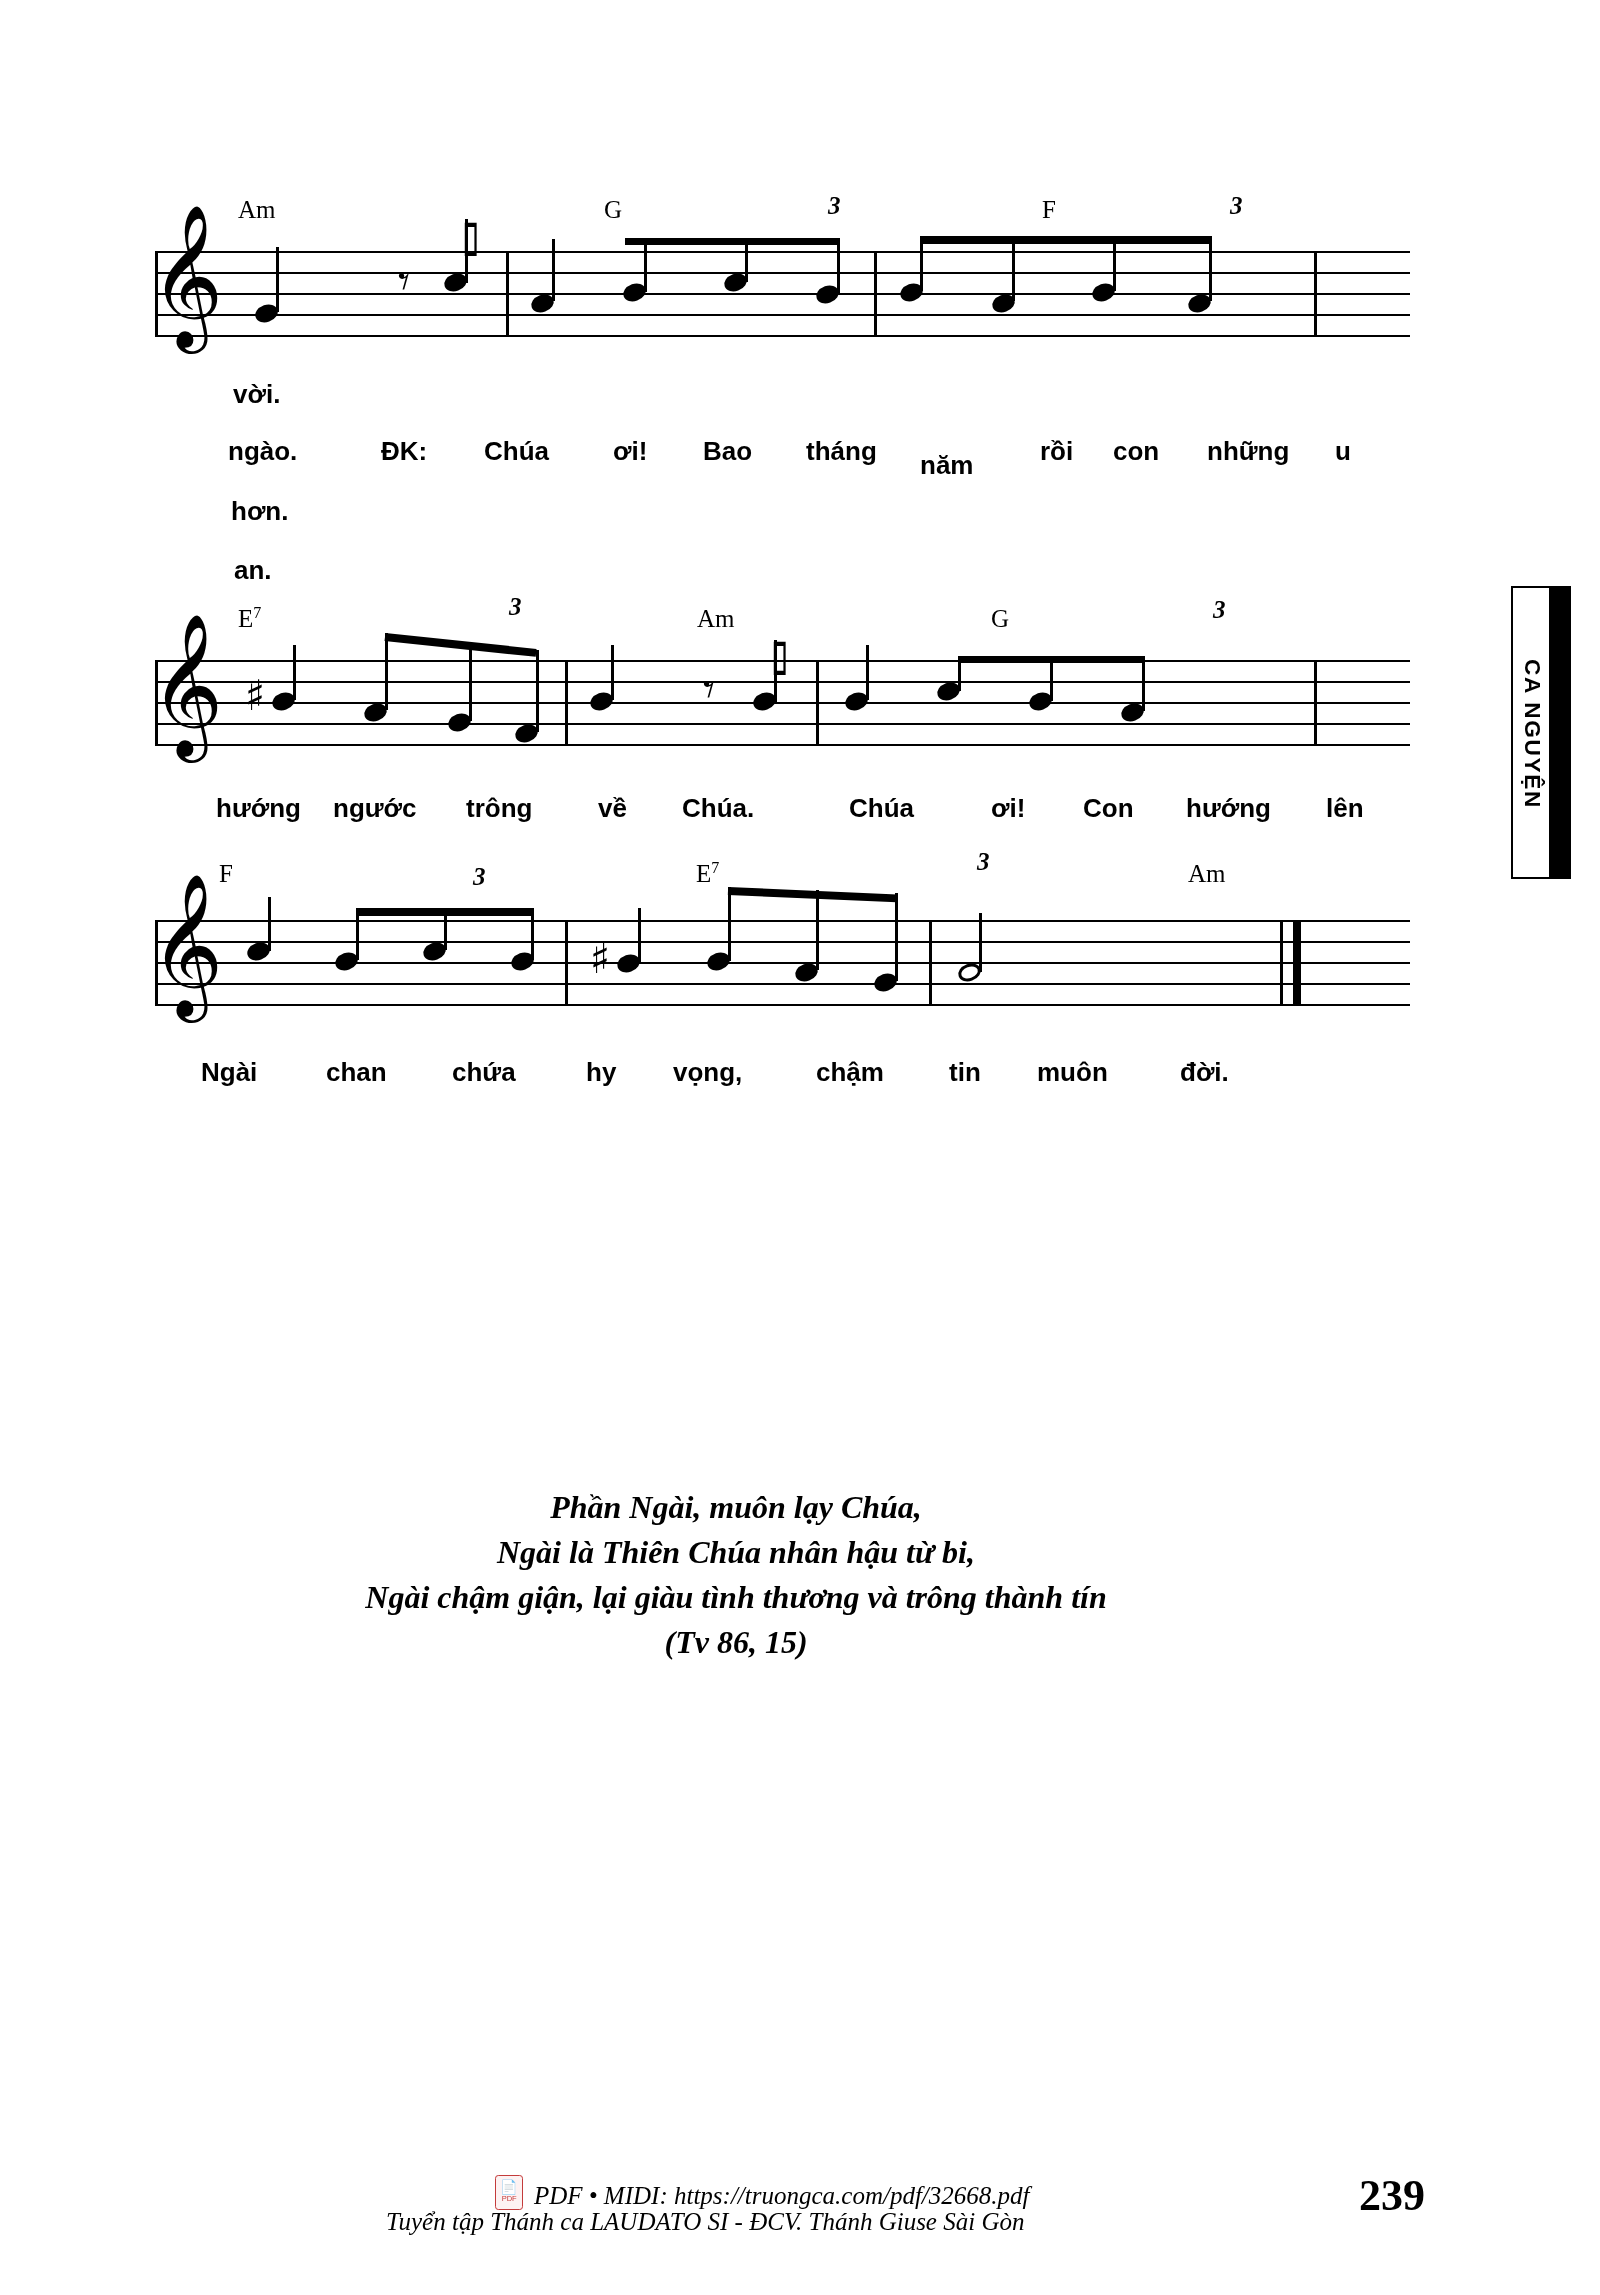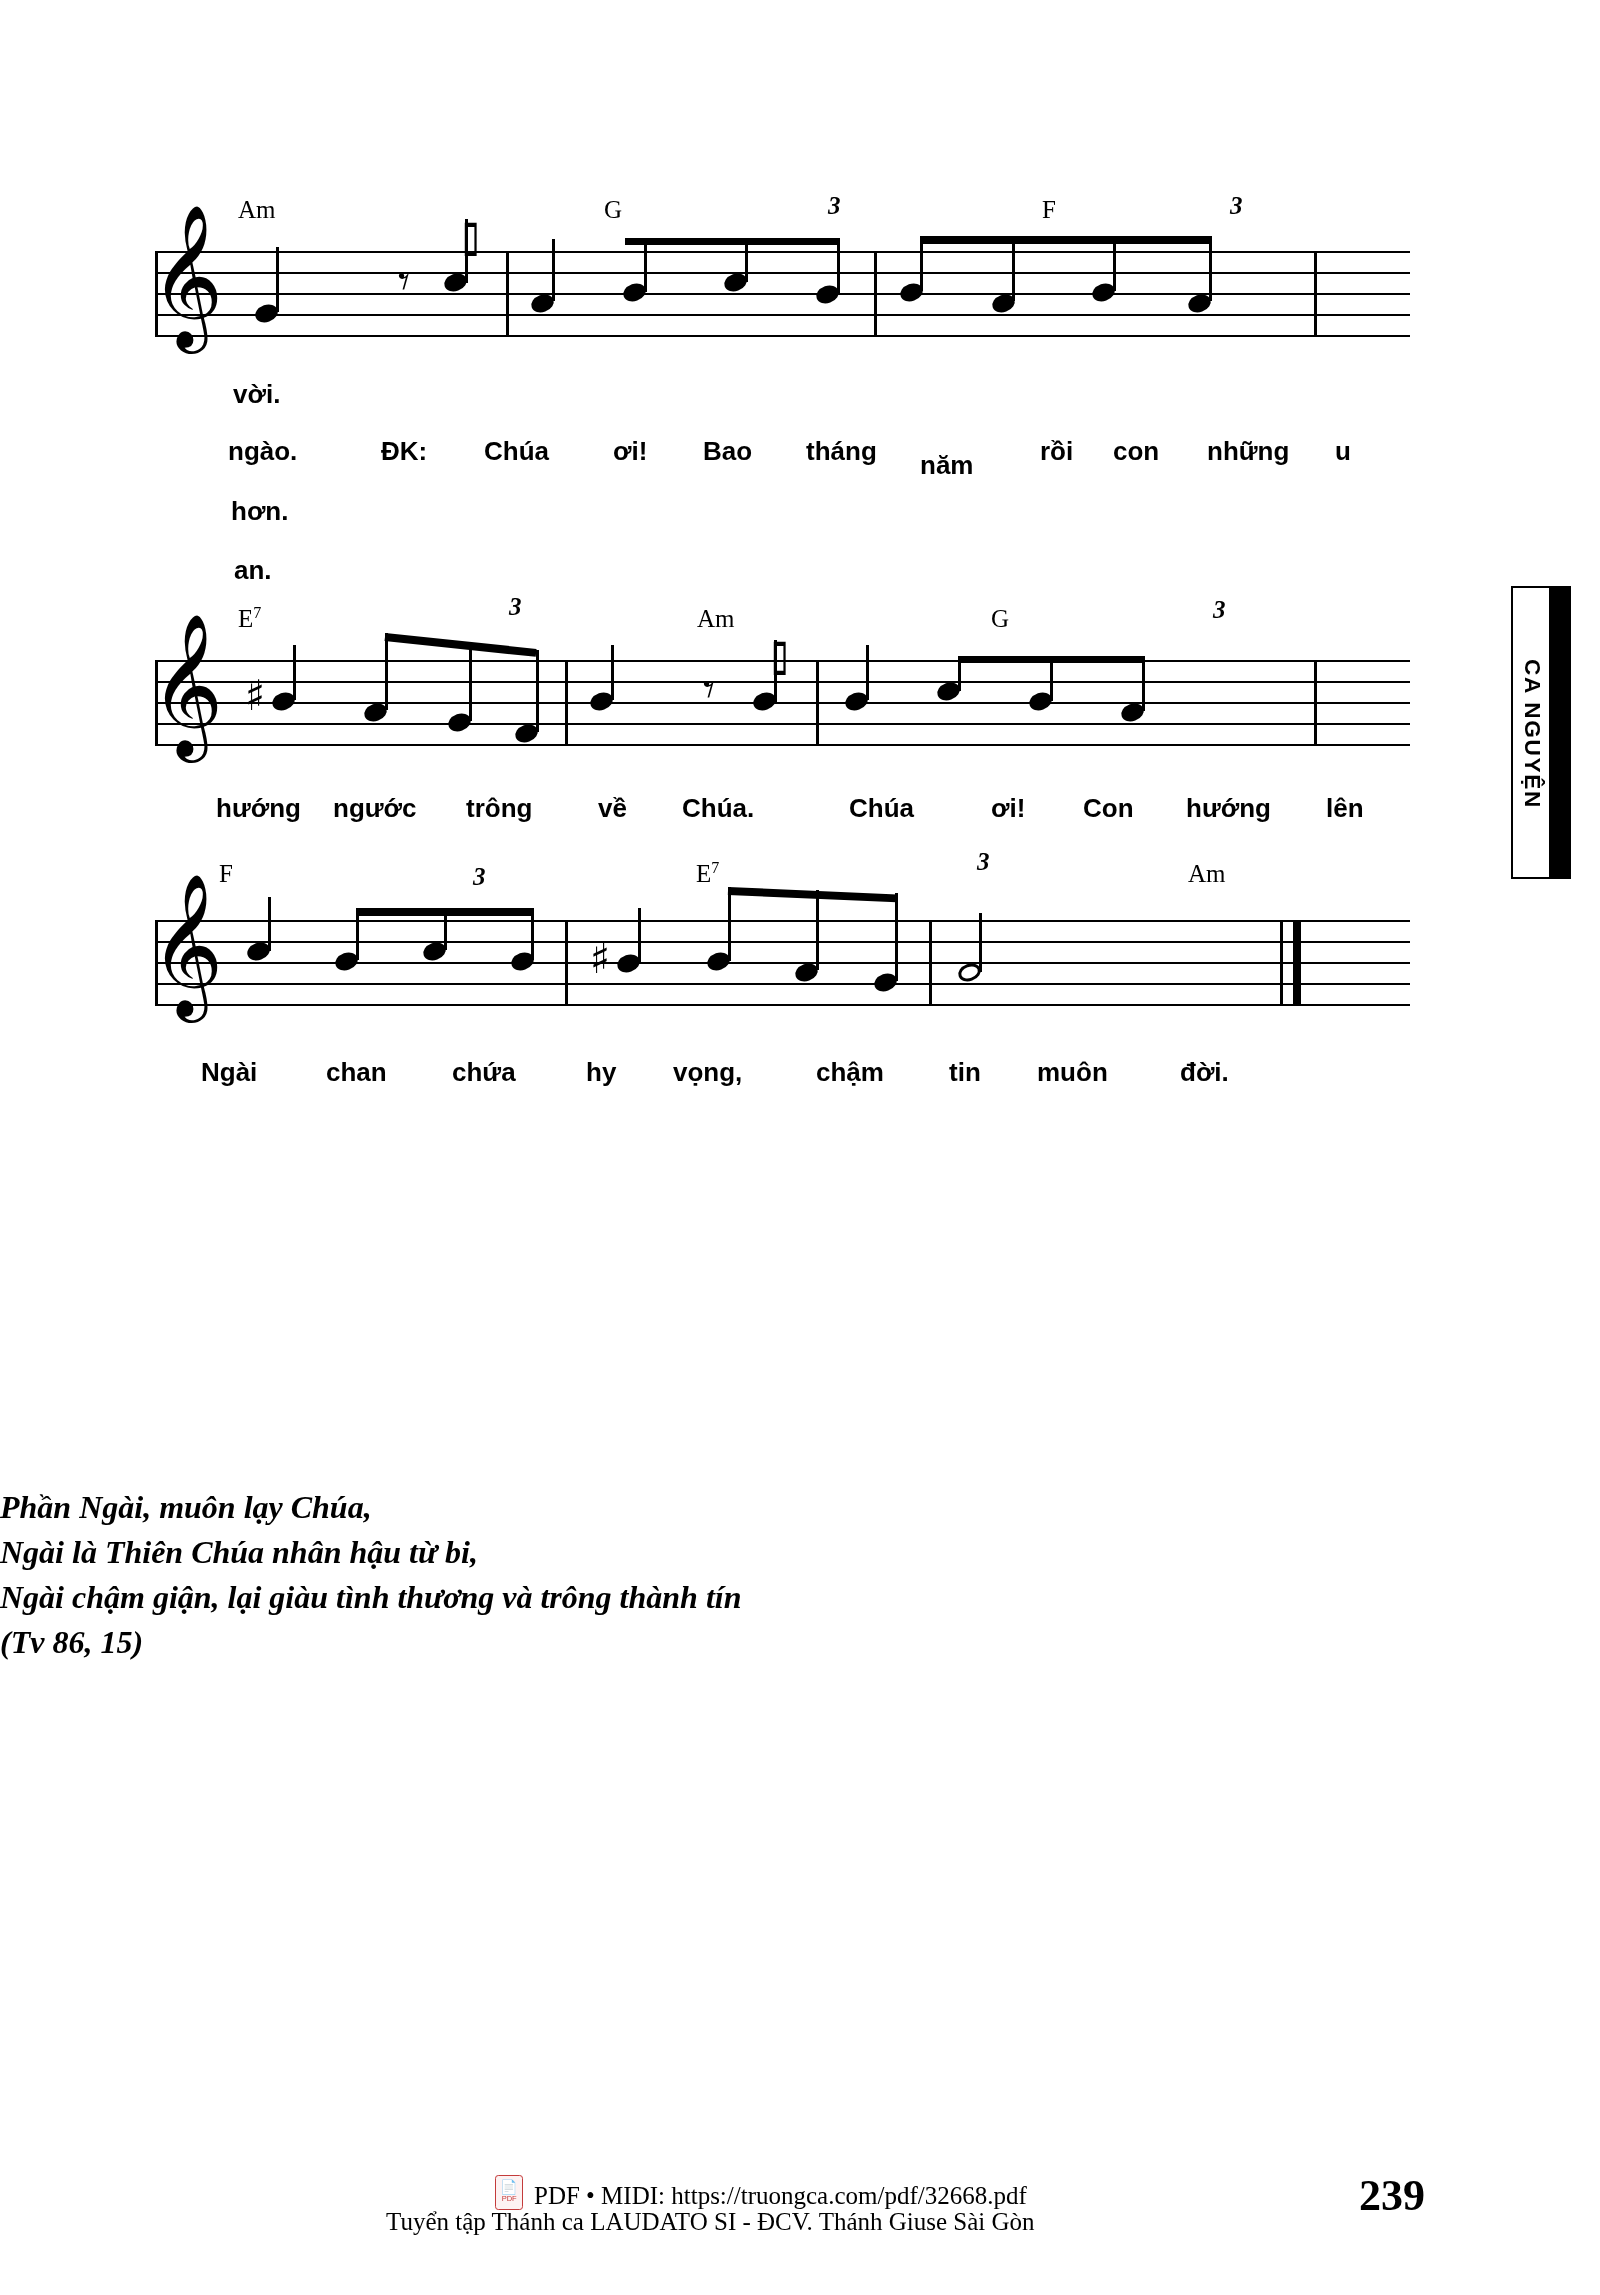--- a/index.html
+++ b/index.html
@@ -181,34 +181,35 @@
     font-weight: bold;
     font-size: 26px;
     white-space: nowrap;
   }
 
   
   .verse {
     position: absolute;
     left: 0;
     width: 1472px;
-    text-align: left;
+    text-align: center;
     font-family: "Liberation Serif", serif;
     font-weight: bold;
     font-style: italic;
     font-size: 32px;
     line-height: 45px;
   }
 
   
   .footer-line {
     position: absolute;
     font-family: "Liberation Serif", serif;
     font-size: 25px;
     white-space: nowrap;
+    font-style: italic;
   }
   .pdf-badge {
     position: absolute;
     width: 28.4px;
     height: 35px;
     border: 1.7px solid #c43b3b;
     border-radius: 3.3px;
     background: #fdf2f2;
     box-sizing: border-box;
     text-align: center;

